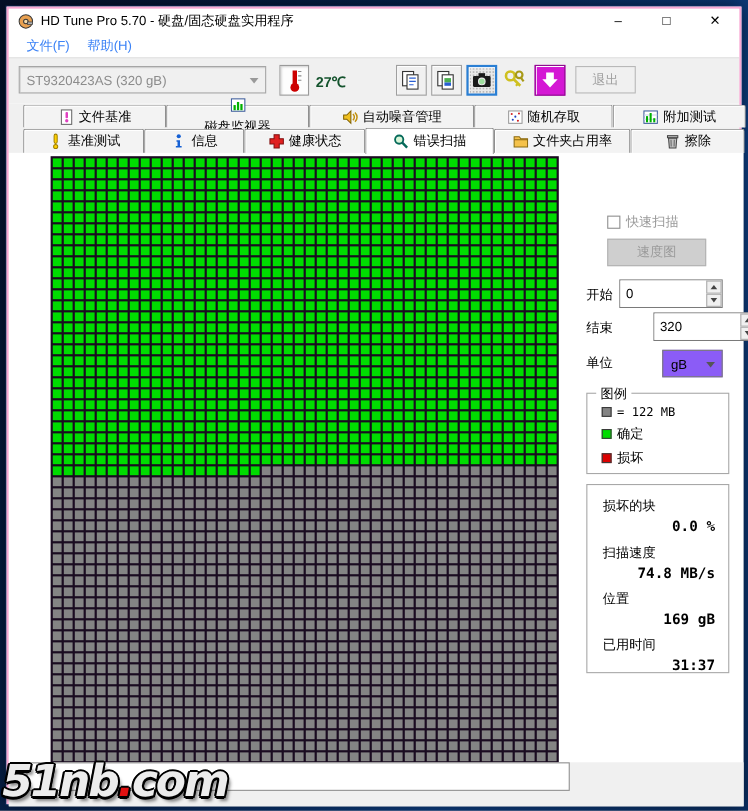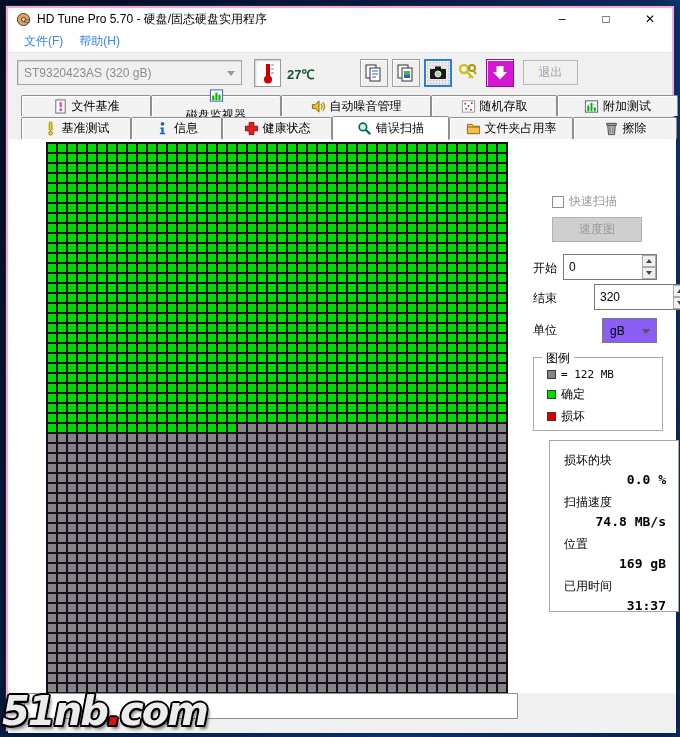--- a/index.html
+++ b/index.html
@@ -89,21 +89,21 @@
   .dd-arrow { position:absolute; right:6px; top:10px; width:0; height:0; border-left:4px solid transparent; border-right:4px solid transparent; border-top:5px solid #555; }
   
   .legend-box { position:absolute; left:525px; top:349px; width:130px; height:74px; border:1px solid #a8a8a8; background:#fff; }
   .legend-title { position:absolute; left:8px; top:-8px; background:#fff; padding:0 4px; font-size:12px; color:#000; }
   .legend-item { display:flex; align-items:center; gap:5px; margin:5px 0 0 13px; }
   .legend-item:first-of-type { margin-top:10px; }
   .sq { width:9px; height:9px; border:1px solid #3a3a3a; flex:0 0 9px; }
   .legend-text { font-size:11px; color:#000; font-family:"DejaVu Sans Mono", monospace; }
   .legend-text.cn { font-family:"Liberation Sans", sans-serif; font-size:12px; }
   
-  .stats-box { position:absolute; left:525px; top:432px; width:130px; height:172px; border:1px solid #a8a8a8; background:#fff; padding:11px 12px 0 14px;margin-left:16px; }
+  .stats-box { position:absolute; left:525px; top:432px; width:130px; height:172px; border:1px solid #a8a8a8; background:#fff; padding:11px 12px 0 14px; }
   .stat-label { font-size:12px; color:#000; margin-bottom:3px; }
   .stat-value { font-size:13px; font-weight:bold; color:#000; text-align:right; font-family:"DejaVu Sans Mono", monospace; margin-bottom:7px; }
   
   .scan-log { position:absolute; left:16px; top:685px; width:494px; height:26px; border:1px solid #8f8f8f; background:#fff; font-size:12px; padding:2px 4px; font-family:"Liberation Sans", sans-serif; }
   
   .watermark {
     position:absolute; left:2px; top:688px; z-index:50;
     font-family:"DejaVu Sans", sans-serif; font-style:italic; font-weight:bold;
     font-size:40px; letter-spacing:-2px; color:#ececec;
     text-shadow: 2px 0 #000, -2px 0 #000, 0 2px #000, 0 -2px #000,

